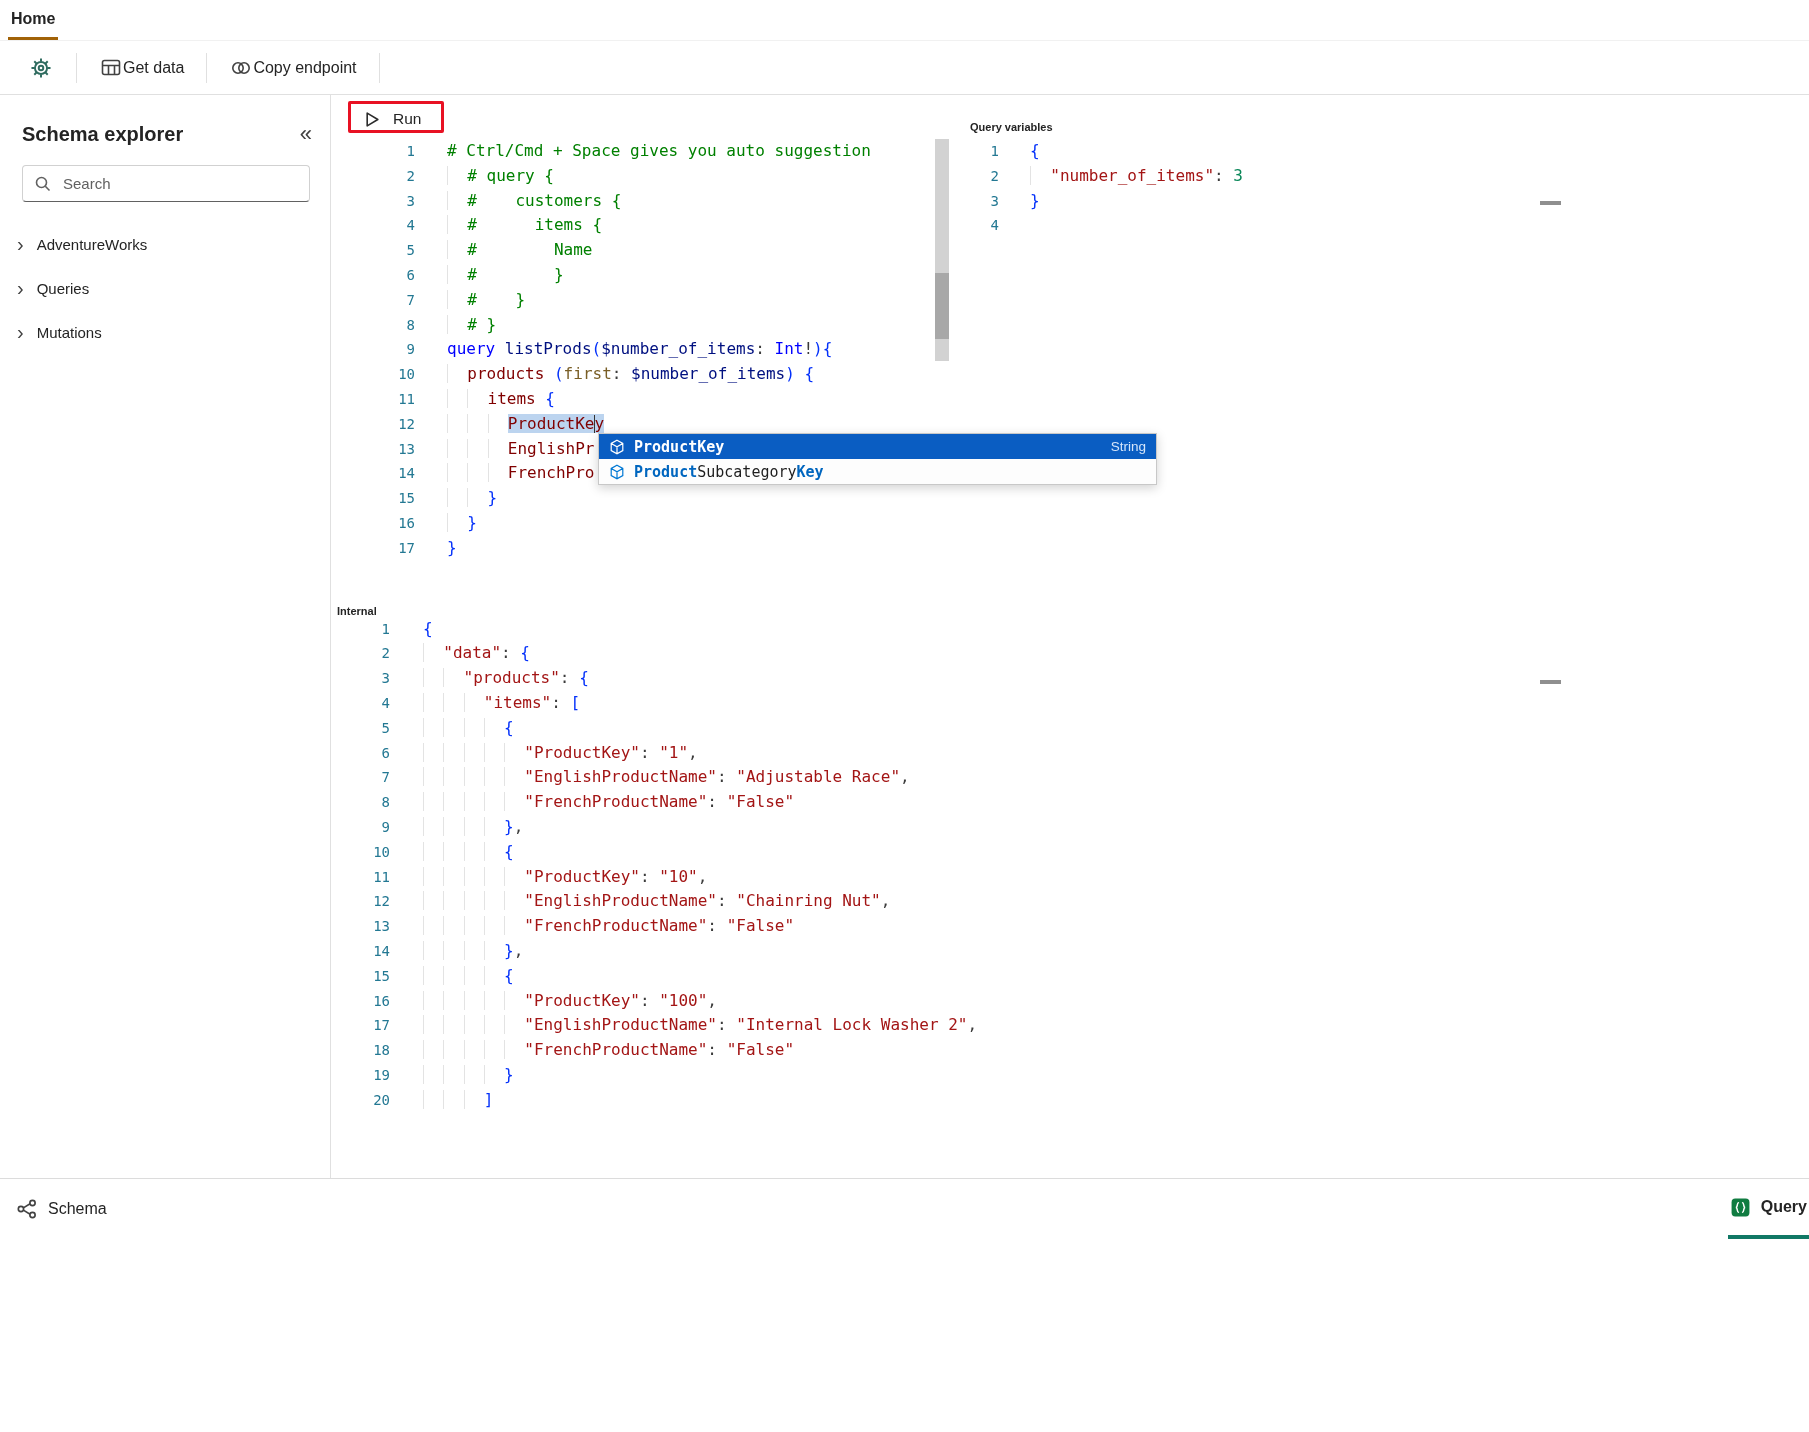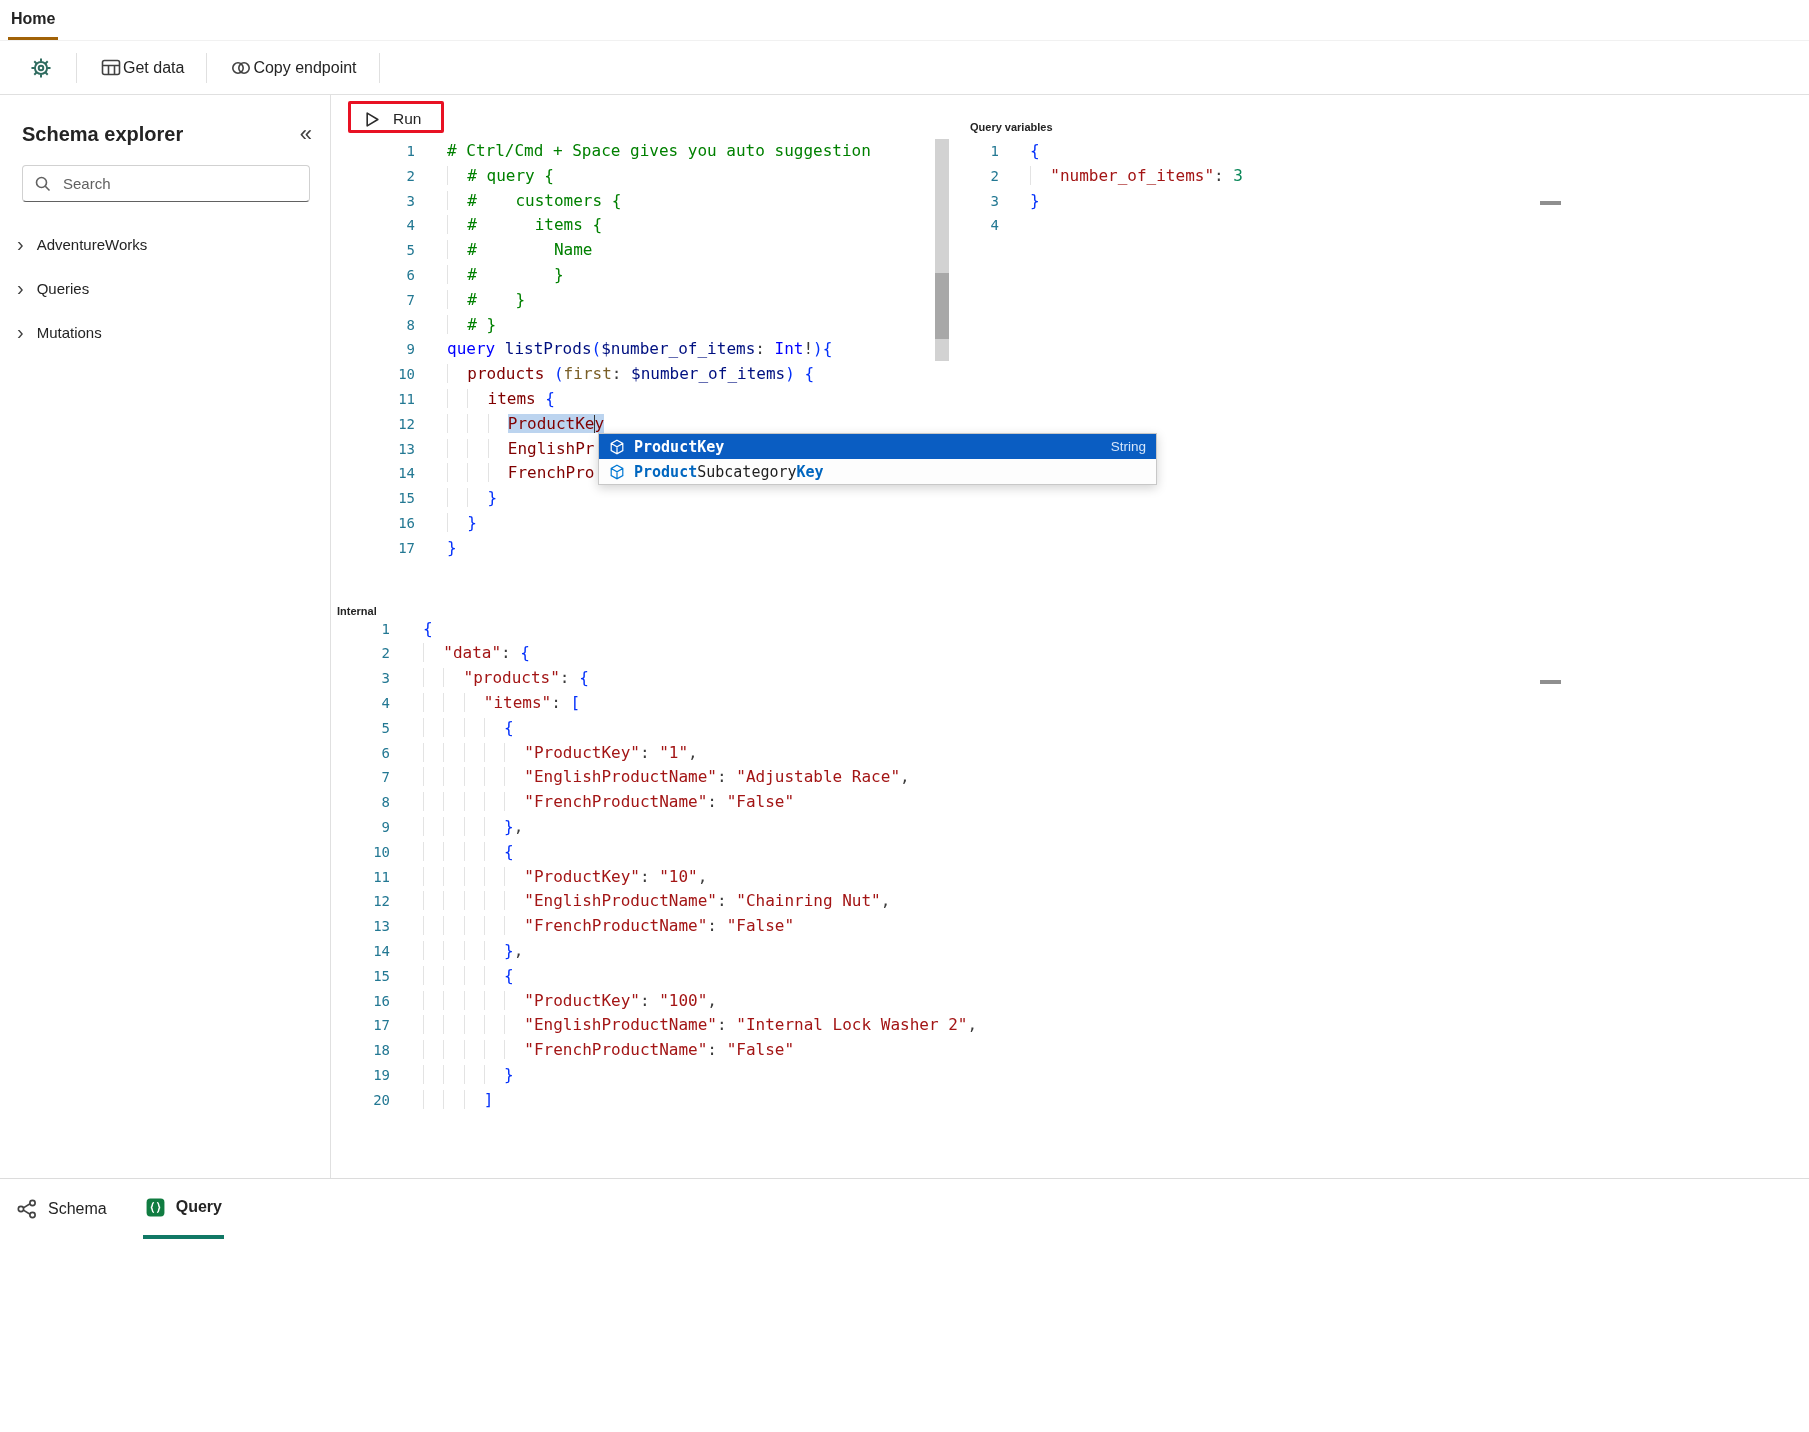--- a/index.html
+++ b/index.html
@@ -96,21 +96,21 @@
   .sg-m { color:#0066bf; font-weight:700; }
   .sg-r { color:#1e1e1e; }
   .sg-row.sel .sg-m, .sg-row.sel .sg-r { color:#ffffff; }
   .sg-detail { margin-left:auto; color:#d5e5fa; font-size:13.5px; font-family:"Liberation Sans",sans-serif; }
 
   
   .results { margin-top:24px; }
   .results-title-row { padding-left:6px; height:32px; display:flex; align-items:center; }
 
   
-  .statusbar { height:60px; display:flex; align-items:stretch; padding-left:14px; gap:34px; }
+  .statusbar { height:60px; display:flex; align-items:stretch; padding-left:14px; gap:34px;justify-content:space-between; }
   .sb-item { display:flex; align-items:center; gap:10px; font-size:16px; cursor:pointer; padding:0 2px; }
   .sb-item.active { font-weight:700; border-bottom:4px solid #117865; }
 
   .dash { position:absolute; background:#8f8f8f; width:21px; height:4px; left:1540px; }
   .dash.d1 { top:201px; } .dash.d2 { top:680px; }
 
   svg { display:block; }
 </style>
 </head>
 <body>

